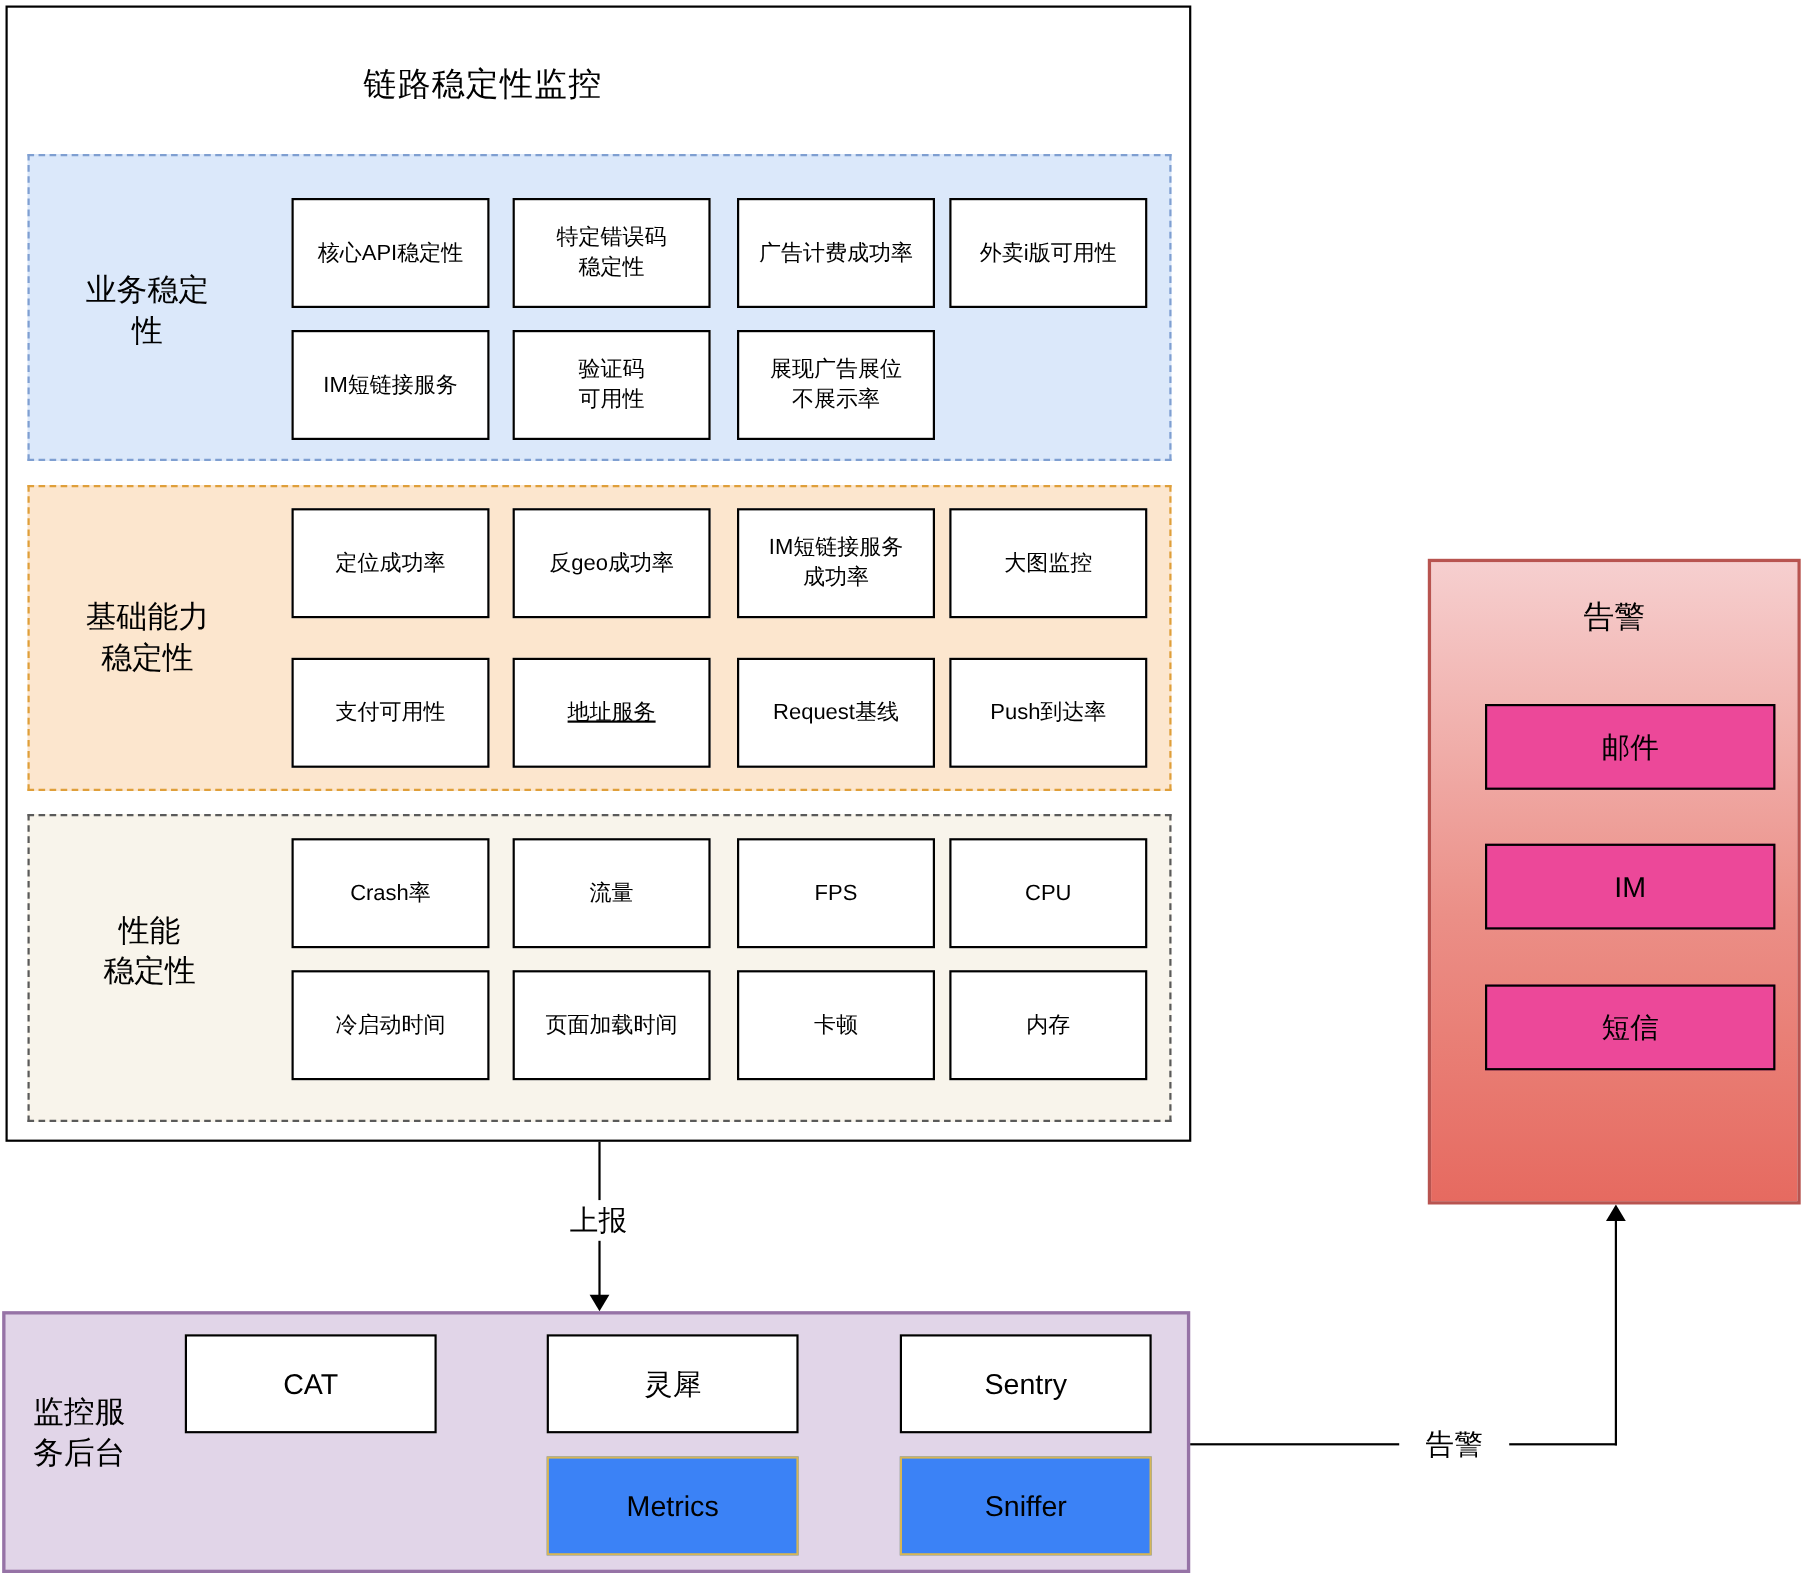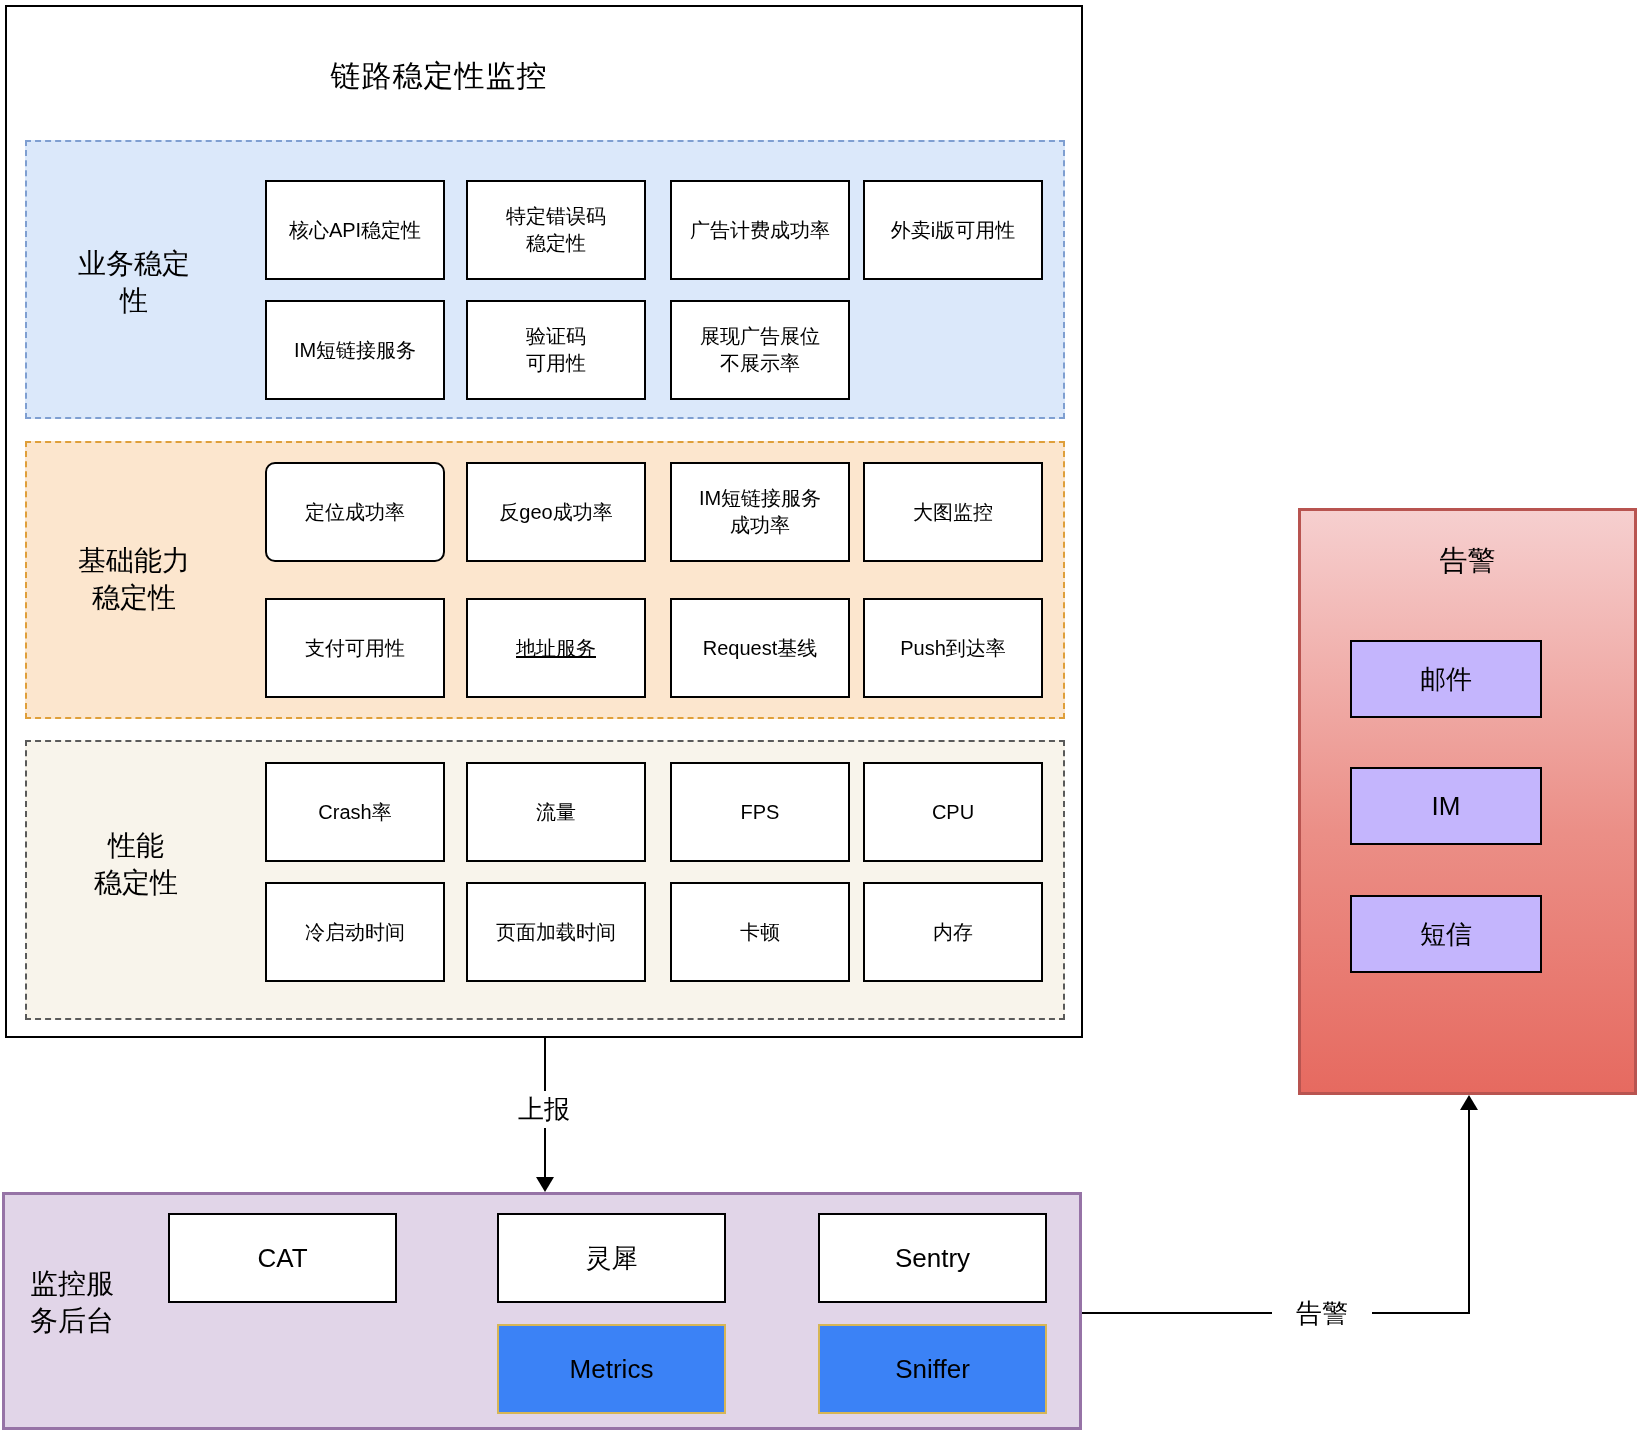--- a/index.html
+++ b/index.html
@@ -31,21 +31,21 @@
   .bb{width:229px;height:90px;background:#fff;border:2px solid #000;
       display:flex;align-items:center;justify-content:center;font-size:26px;}
   .bc1{left:168px}.bc2{left:497px}.bc3{left:818px}
   .br1{top:1213px}.br2{top:1324px}
   .yellow{background:#3b82f6;border:2px solid #d6b656;}
 
   
   .alert{left:1298px;top:508px;width:339px;height:587px;border:3px solid #b85450;
          background:linear-gradient(to bottom,#f6cfcf 0%,#eb8f87 55%,#e66a60 100%);}
   .alert-title{left:1298px;top:542px;width:339px;text-align:center;font-size:28px;}
-  .ab{left:1350px;width:192px;height:78px;background:#c4b5fd;border:2px solid #000;
+  .ab{left:1350px;width:264px;height:78px;background:#ec4899;border:2px solid #000;
       display:flex;align-items:center;justify-content:center;font-size:26px;}
 
   
   .line{background:#000;}
   .arrow-down{width:0;height:0;border-left:9px solid transparent;border-right:9px solid transparent;
               border-top:15px solid #000;}
   .arrow-up{width:0;height:0;border-left:9px solid transparent;border-right:9px solid transparent;
             border-bottom:15px solid #000;}
   .edge-label{background:#fff;text-align:center;font-size:26px;padding:1px 4px;}
 </style>
@@ -67,21 +67,21 @@
   <div class="abs mb c4" style="top:180px;">外卖i版可用性</div>
   <div class="abs mb c1" style="top:300px;">IM短链接服务</div>
   <div class="abs mb c2" style="top:300px;">验证码
 可用性</div>
   <div class="abs mb c3" style="top:300px;">展现广告展位
 不展示率</div>
 
   <div class="abs section sec-foundation"></div>
   <div class="abs slabel" style="left:34px;top:543px;width:200px;">基础能力
 稳定性</div>
-  <div class="abs mb c1" style="top:462px;border-radius:10px;">定位成功率</div>
+  <div class="abs mb c1" style="top:462px;">定位成功率</div>
   <div class="abs mb c2" style="top:462px;">反geo成功率</div>
   <div class="abs mb c3" style="top:462px;">IM短链接服务
 成功率</div>
   <div class="abs mb c4" style="top:462px;">大图监控</div>
   <div class="abs mb c1" style="top:598px;">支付可用性</div>
   <div class="abs mb c2" style="top:598px;text-decoration:underline;">地址服务</div>
   <div class="abs mb c3" style="top:598px;">Request基线</div>
   <div class="abs mb c4" style="top:598px;">Push到达率</div>
 
   <div class="abs section sec-performance"></div>

